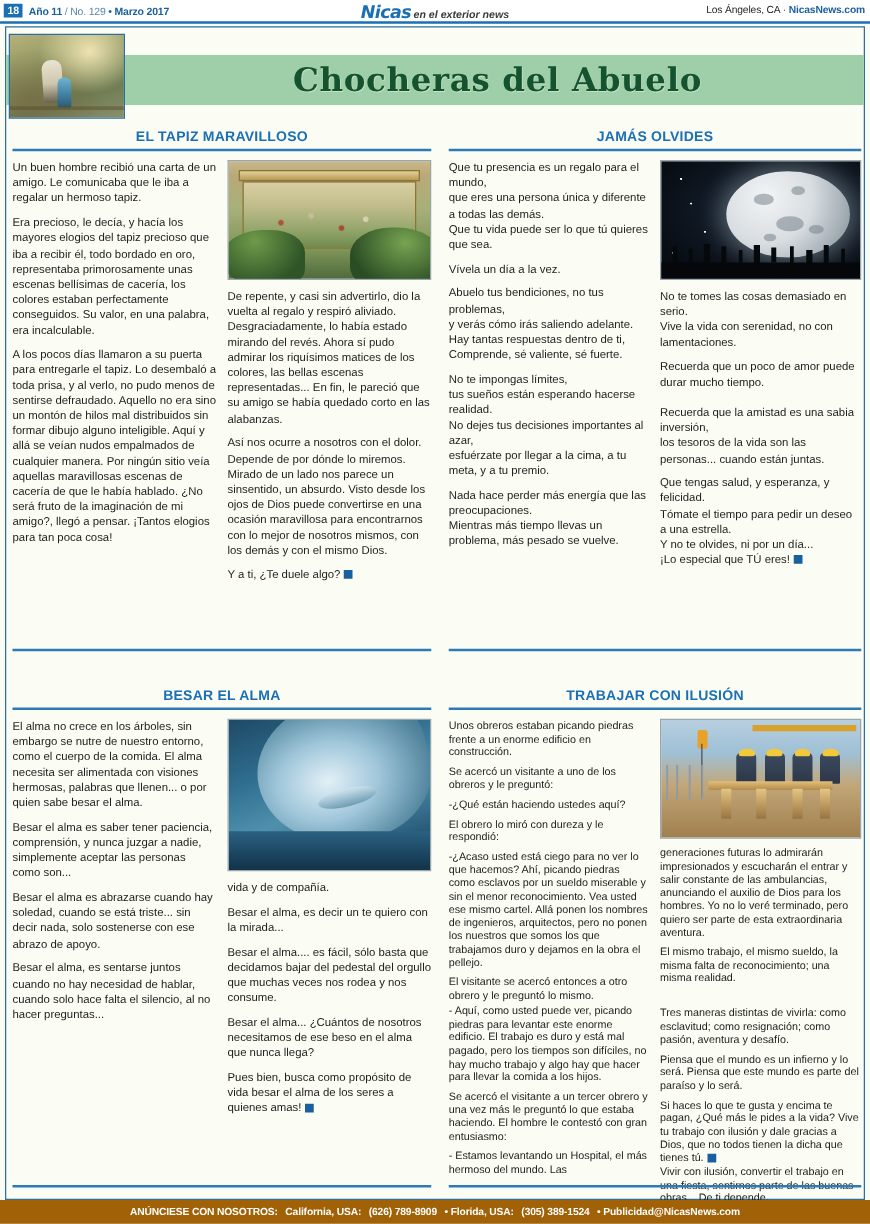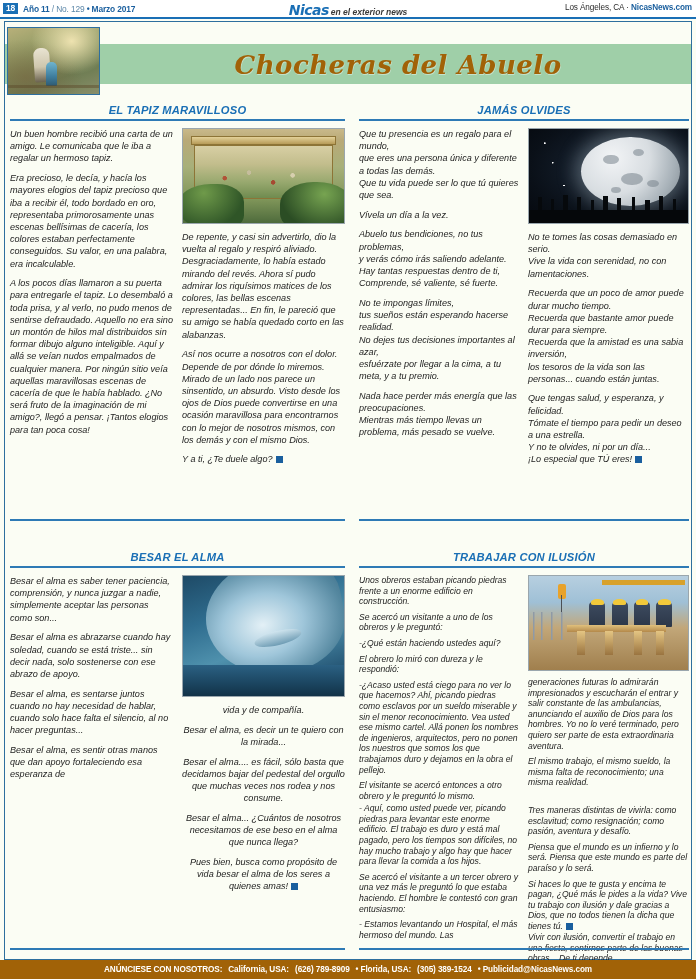--- a/index.html
+++ b/index.html
@@ -82,27 +82,27 @@
     border-radius:5px 5px 1px 1px;
   }
   .banner-photo .rail {
     position:absolute; left:0; bottom:6px; width:93px; height:3px;
     background:rgba(90,70,40,0.45);
   }
   .banner-title {
     position:absolute; left:100px; top:22px; width:586px; height:38px;
     display:flex; align-items:center; justify-content:center;
     font-family:"DejaVu Serif", serif;
-    font-style:italic; font-weight:bold; font-size:26px; color:#a16207;
+    font-weight:bold; font-size:26px; color:#14532d;
     letter-spacing:0.5px;
     text-shadow:0.5px 0.5px 0 rgba(255,255,255,0.4);
   }
 
   
-  .article { position:absolute;font-style:italic; }
+  .article { position:absolute; }
   .art-head {
     text-align:center; font-size:11.2px; font-weight:bold; color:#1a6fb5;
     letter-spacing:0.2px; padding-bottom:3px;
   }
   .art-rule { height:2px; background:#2e7ab5; margin-bottom:7px; }
   .art-body { display:flex; gap:9px; }
   .col { font-size:9.1px; line-height:12.2px; color:#1d1d1d; }
   .col p { margin:0 0 7.5px 0; }
   .col p.tight { margin-bottom:0.5px; }
   .endmark {
@@ -360,21 +360,21 @@
           </div>
           <div class="people"></div>
           <div class="ground"></div>
         </div>
         <p>
           <span>No te tomes las cosas demasiado en serio.</span><br>
           <span>Vive la vida con serenidad, no con lamentaciones.</span>
         </p>
         <p>
           <span>Recuerda que un poco de amor puede durar mucho tiempo.</span><br>
-          <span>Recuerda que bastante amor puede durar para siempre.</span><br>
+          <br>
           <span>Recuerda que la amistad es una sabia inversión,</span><br>
           <span>los tesoros de la vida son las personas... cuando están juntas.</span>
         </p>
         <p>
           <span>Que tengas salud, y esperanza, y felicidad.</span><br>
           <span>Tómate el tiempo para pedir un deseo a una estrella.</span><br>
           <span>Y no te olvides, ni por un día...</span><br>
           <span>¡Lo especial que TÚ eres!</span><span class="endmark"></span>
         </p>
       </div>
@@ -382,26 +382,26 @@
   </div>
 
   <div class="hr-blue" style="left:10px; top:519px; width:335px;"></div>
   <div class="hr-blue" style="left:359px; top:519px; width:330px;"></div>
 
   <div class="article" style="left:10px; top:551px; width:335px;">
     <div class="art-head">BESAR EL ALMA</div>
     <div class="art-rule"></div>
     <div class="art-body">
       <div class="col" style="width:163px;">
+        <p>El alma no crece en los árboles, sin embargo se nutre de nuestro entorno, como el cuerpo de la comida. El alma necesita ser alimentada con visiones hermosas, palabras que llenen... o por quien sabe besar el alma.</p>
         <p>Besar el alma es saber tener paciencia, comprensión, y nunca juzgar a nadie, simplemente aceptar las personas como son...</p>
         <p>Besar el alma es abrazarse cuando hay soledad, cuando se está triste... sin decir nada, solo sostenerse con ese abrazo de apoyo.</p>
         <p>Besar el alma, es sentarse juntos cuando no hay necesidad de hablar, cuando solo hace falta el silencio, al no hacer preguntas...</p>
-        <p>Besar el alma, es sentir otras manos que dan apoyo fortaleciendo esa esperanza de</p>
-      </div>
-      <div class="col" style="width:163px;text-align:center;">
+      </div>
+      <div class="col" style="width:163px;">
         <div class="photo photo-face" style="width:163px; height:122px; margin-bottom:7px;">
           <div class="cheek"></div>
           <div class="lips"></div>
           <div class="water"></div>
         </div>
         <p>vida y de compañía.</p>
         <p>Besar el alma, es decir un te quiero con la mirada...</p>
         <p>Besar el alma.... es fácil, sólo basta que decidamos bajar del pedestal del orgullo que muchas veces nos rodea y nos consume.</p>
         <p>Besar el alma... ¿Cuántos de nosotros necesitamos de ese beso en el alma que nunca llega?</p>
         <p><span>Pues bien, busca como propósito de vida besar el alma de los seres a quienes amas!</span><span class="endmark"></span></p>

